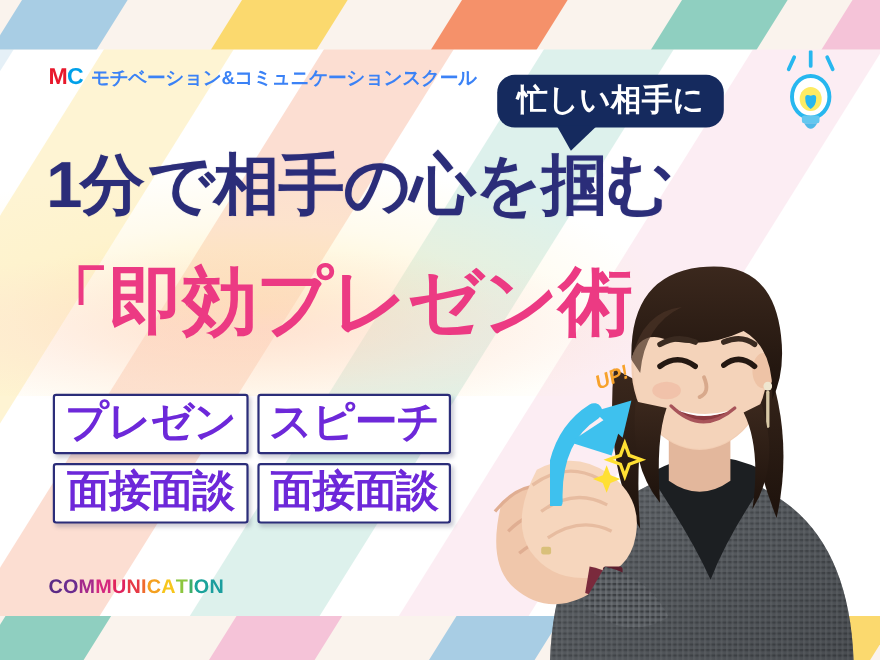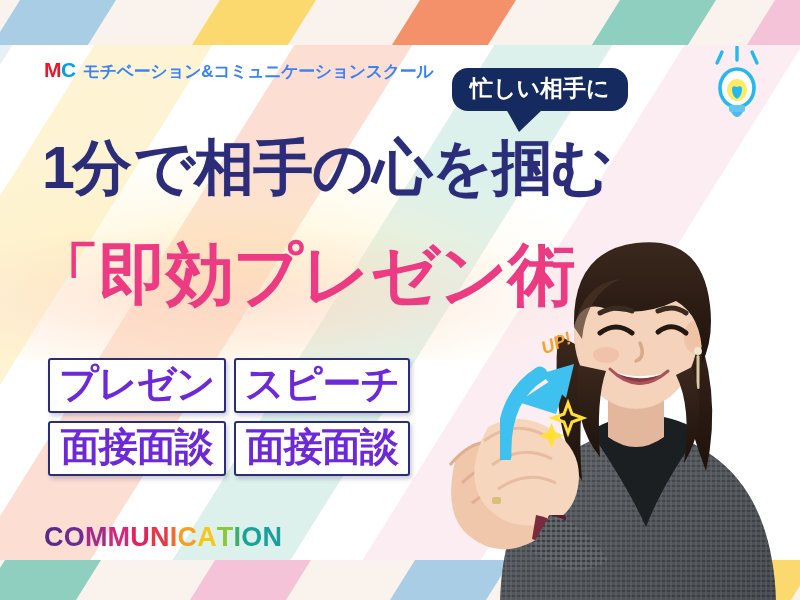--- a/index.html
+++ b/index.html
@@ -51,21 +51,21 @@
     font-size:17px; font-weight:bold; color:#3b82f6; line-height:1;
     letter-spacing:-0.4px;
   }
 
   
   .bubble {
     position:absolute; left:452px; top:68px;
     background:#152a5e; color:#ffffff;
     border-radius:16px;
     padding:9px 18px 11px 18px;
-    font-size:23px; font-weight:bold; line-height:1;
+    font-size:28px; font-weight:bold; line-height:1;
     letter-spacing:0px;
     white-space:nowrap;
   }
   .bubble:after {
     content:""; position:absolute;
     left:54px; bottom:-21px;
     width:0; height:0;
     border-left:13px solid transparent;
     border-right:24px solid transparent;
     border-top:23px solid #152a5e;
@@ -118,21 +118,21 @@
 
   
   .photo {
     position:absolute; left:440px; top:215px; width:360px; height:385px;
     overflow:hidden;
   }
 
   
   .wordmark {
     position:absolute; left:44px; top:524px;
-    font-size:27px; font-weight:bold; letter-spacing:.2px;
+    font-size:18px; font-weight:bold; letter-spacing:.2px;
     white-space:nowrap; line-height:1;
   }
   .wordmark span { display:inline-block; }
 </style>
 </head>
 <body>
 
 <div id="stage">
 
   <div class="bg-wash">

